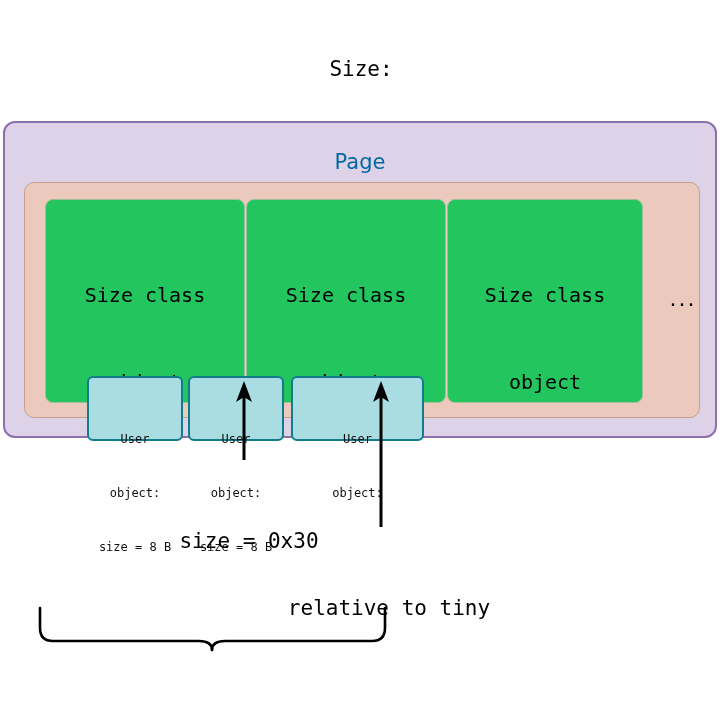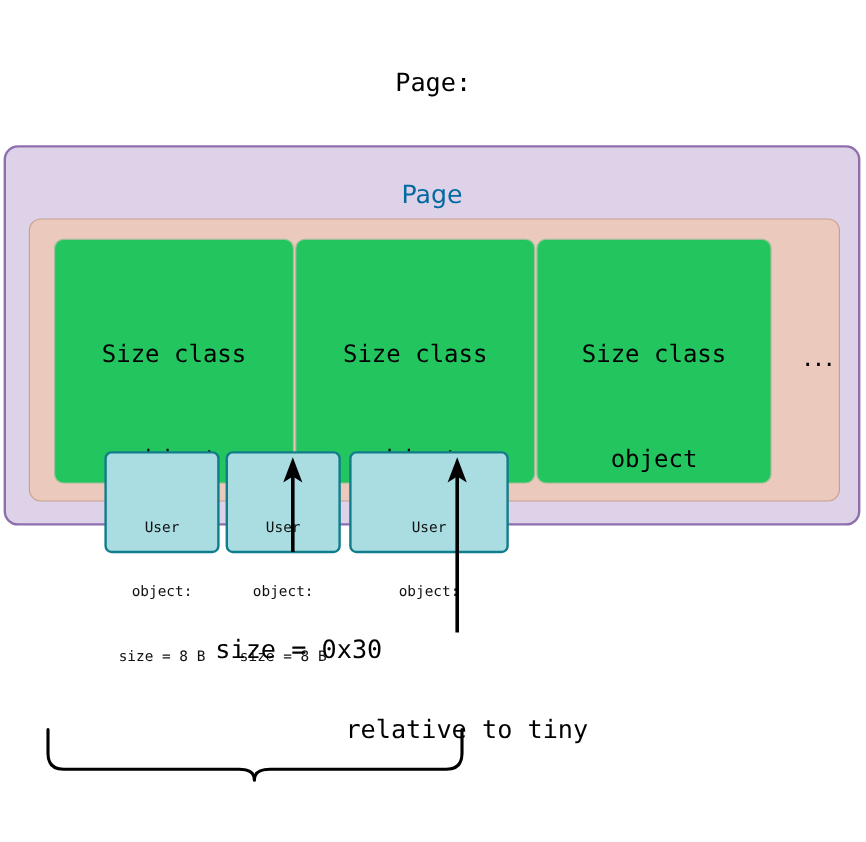--- a/index.html
+++ b/index.html
@@ -112,21 +112,21 @@
     font-size: 22px;
     line-height: 20px;
     letter-spacing: 2px;
     color: #000000;
   }
 
   
   .uo-box {
     position: absolute;
     top: 177px;
-    height: 85px;
+    height: 65px;
     background: #a9dde2;
     border: 2.5px solid #117d8a;
     border-radius: 6px;
     box-sizing: border-box;
   }
   .uo-box.u1 { left: 42px;  width: 96px; }
   .uo-box.u2 { left: 143px; width: 96px; }
   .uo-box.u3 { left: 246px; width: 133px; }
 
   .uo-label {
@@ -165,21 +165,21 @@
   .anno .ln { display: block; }
 
   .anno-tiny      { left: 0px;   top: 466px; width: 498px; text-align: center; }
   .anno-tinyoff   { left: 140px; top: 533px; width: 498px; text-align: center; }
   .anno-tinyalloc { left: 0px;   top: 653px; width: 425px; text-align: center; }
 </style>
 </head>
 <body>
 
 <div class="span-caption">
-  <span class="ln">Page:</span>
+  <span class="ln">Size:</span>
   <span class="ln">size class = 2</span>
   <span class="ln">span class = 5</span>
   <span class="ln">object size = 16 B</span>
 </div>
 
 <div class="page-box">
 
   <div class="page-label">Page</div>
 
   <div class="span-box">

